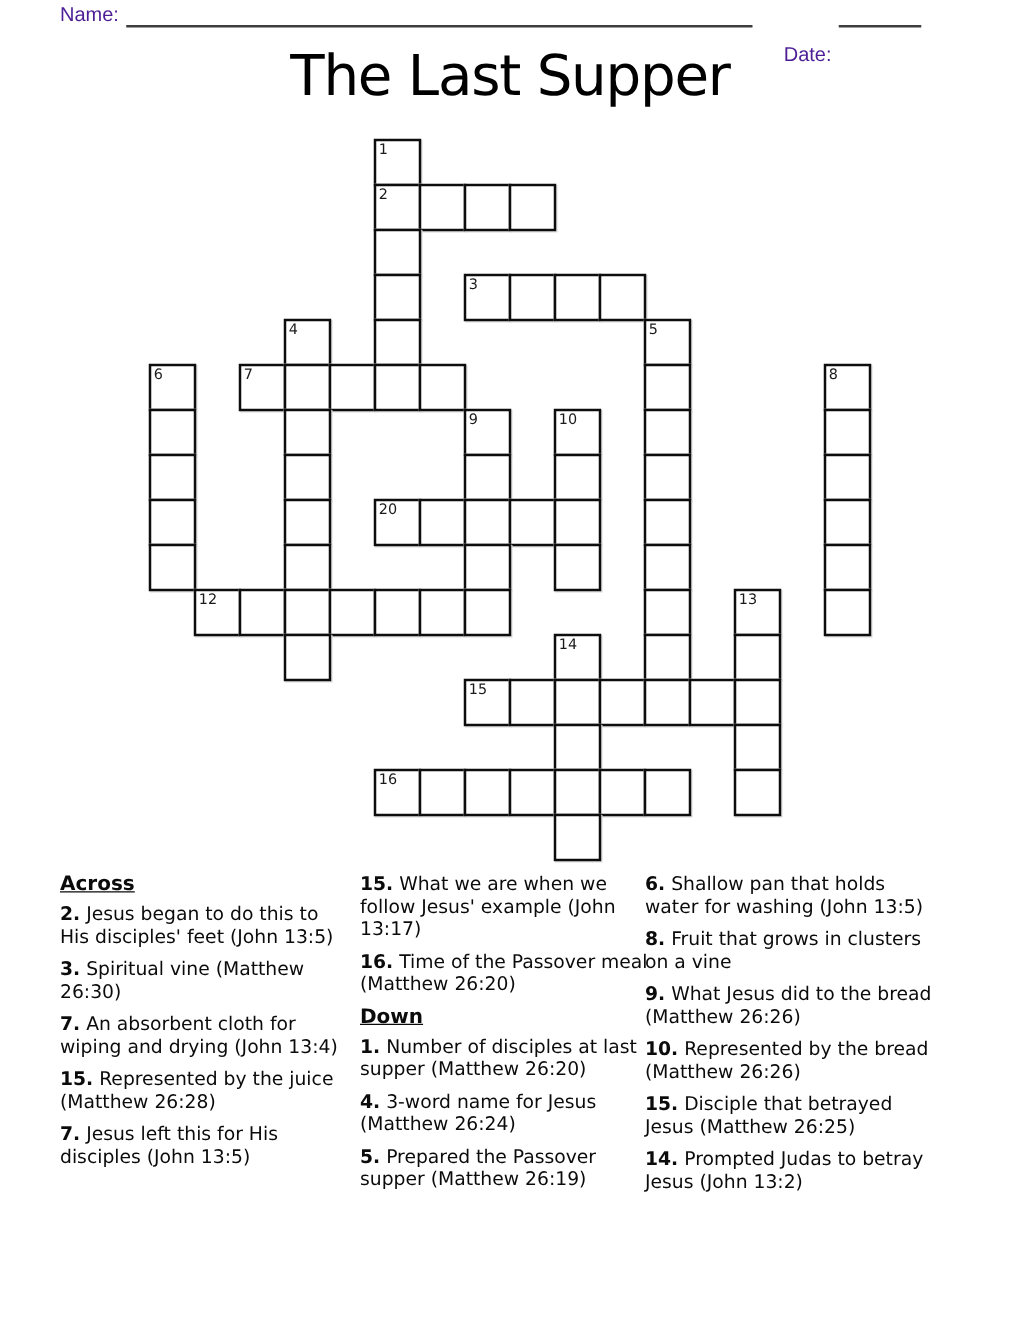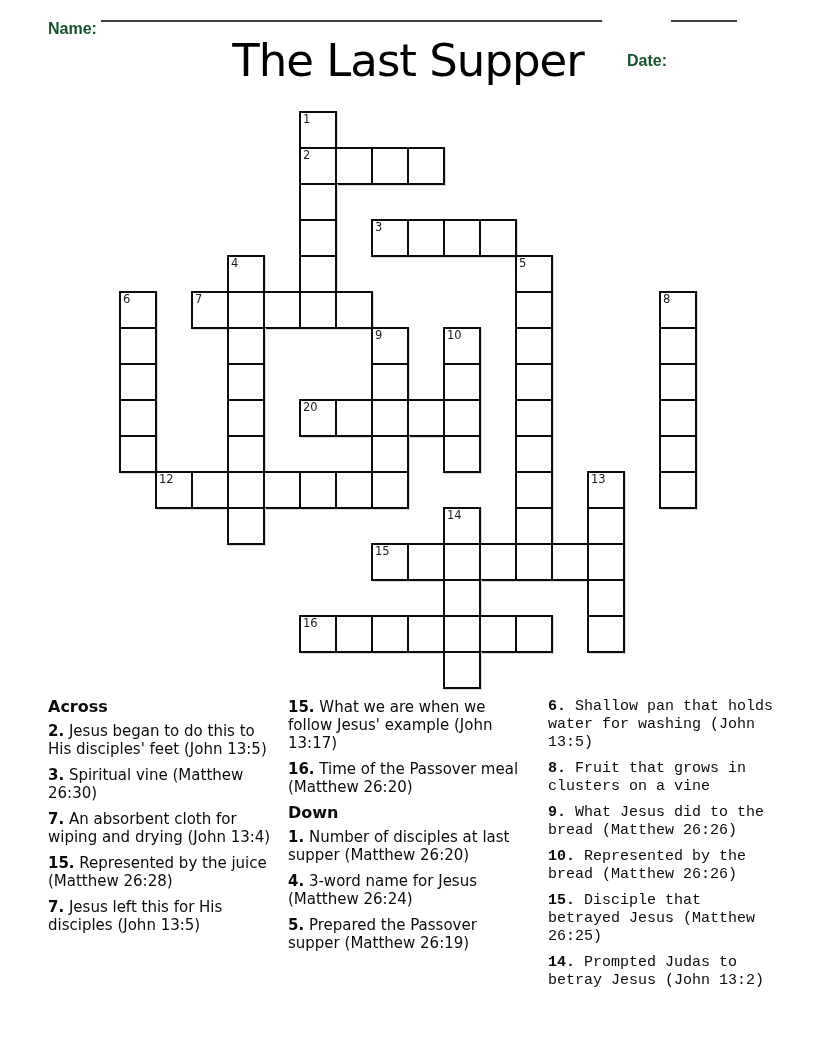--- a/index.html
+++ b/index.html
@@ -9,23 +9,22 @@
     background:#ffffff;
     font-family:"DejaVu Sans",sans-serif;
     color:#000;
     overflow:hidden;
   }
   
   .top-label{
     position:absolute;
     font-family:"Liberation Sans",sans-serif;
     font-size:16px;
-    color:#14532d;
-    top:20px;
-    font-weight:bold;
+    color:#4c1d95;
+    top:4px;
   }
   .name-label{left:48px;}
   .date-label{left:627px;margin-top:32px;}
   .blank-line{
     position:absolute;
     top:3px;height:17px;
     border-bottom:2px solid #3d3d3d;
   }
   .name-line{left:101px;width:501px;}
   .date-line{left:671px;width:66px;}
@@ -67,24 +66,25 @@
   .clues{position:absolute;top:698px;left:0;width:816px;}
   .clue-col{
     position:absolute;top:0;
     width:232px;
     font-size:15px;
     line-height:18px;
     color:#0b0b0b;
   }
   .clue-col.c0{left:48px;}
   .clue-col.c1{left:288px;}
-  .clue-col.c2{left:548px;font-family:Liberation Mono, monospace;}
+  .clue-col.c2{left:516px;}
   .clue-head{
     font-weight:bold;
     font-size:16px;
+    text-decoration:underline;
     margin:0 0 6px 0;
   }
   .clue{margin:0 0 8px 0;}
   .clue .cnum{font-weight:bold;}
 </style>
 </head>
 <body>
 
 <div class="page">
 

